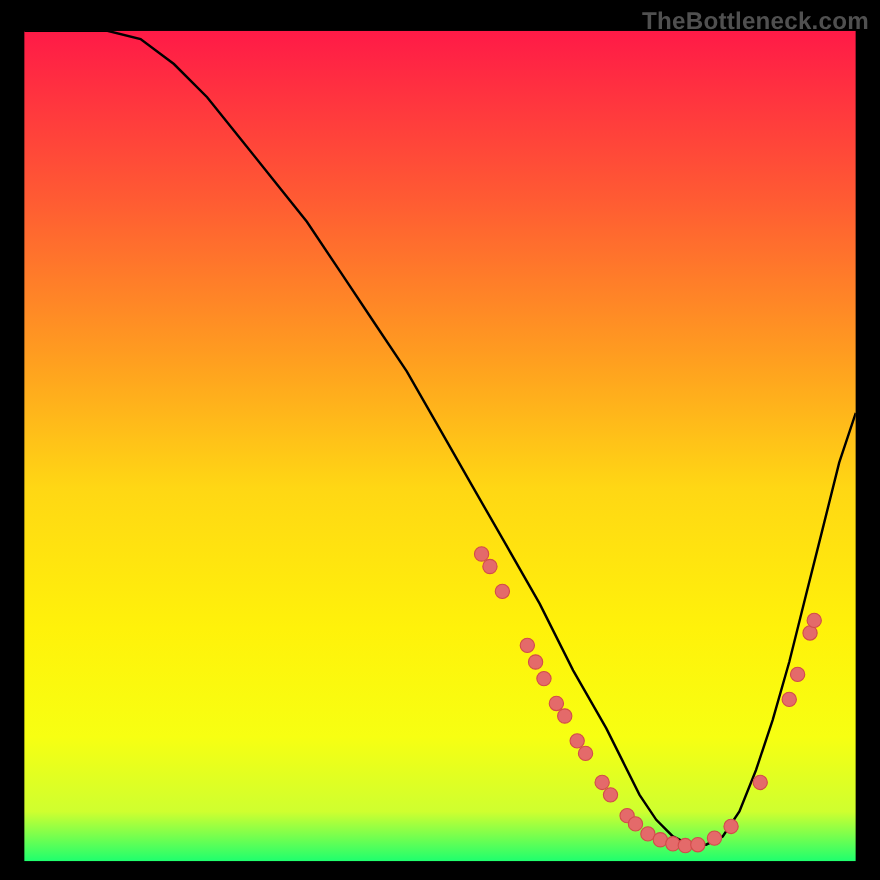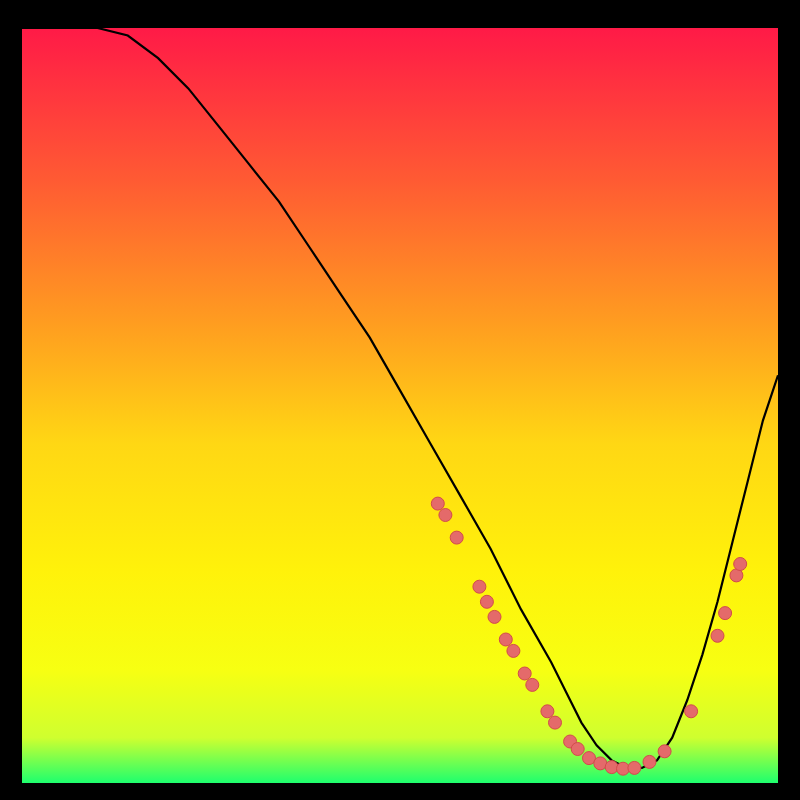--- a/index.html
+++ b/index.html
@@ -37,20 +37,21 @@
   svg {
     display: block;
     width: 100%;
     height: 100%;
   }
 </style>
 </head>
 <body>
 
 <div class="stage">
+  <div class="watermark">TheBottleneck.com</div>
 
   <div class="plot">
     <svg viewBox="0 0 756 755" preserveAspectRatio="none">
       <defs>
         <linearGradient id="bg-grad" x1="0" y1="0" x2="0" y2="1">
           <stop id="g0" offset="0%" stop-color="#ff1a47"></stop>
           <stop id="g20" offset="20%" stop-color="#ff5a33"></stop>
           <stop id="g40" offset="40%" stop-color="#ffa01f"></stop>
           <stop id="g55" offset="55%" stop-color="#ffd714"></stop>
           <stop id="g72" offset="72%" stop-color="#fff20a"></stop>

